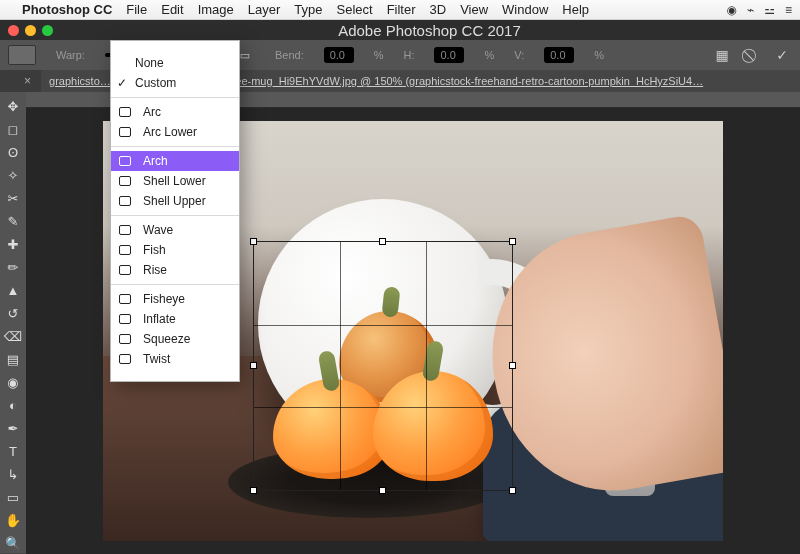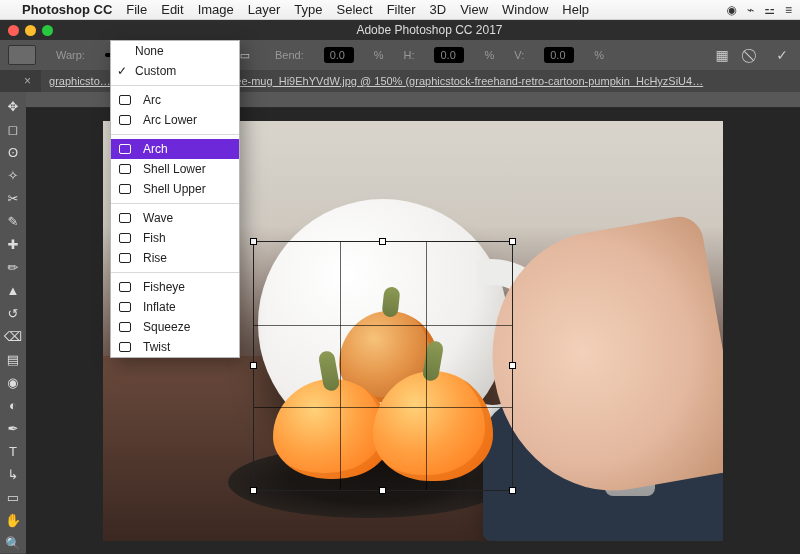--- a/index.html
+++ b/index.html
@@ -9,21 +9,21 @@
 .menubar { height: 20px; background: linear-gradient(#fbfbfb,#eeeeee); display: flex; align-items: center; padding: 0 8px; border-bottom: 1px solid #d0d0d0; font-size: 13px; gap: 14px; }
 .apple { font-size: 14px; }
 .menubar .app { font-weight: 600; }
 .menubar .right { margin-left: auto; display: flex; gap: 10px; font-size: 12px; color:#333; }
 
 
 .window { position: relative; background: #454545; height: 534px; }
 .titlebar { height: 20px; display: flex; align-items: center; padding-left: 8px; gap: 6px; background:#2d2d2d; }
 .dot { width: 11px; height: 11px; border-radius: 50%; }
 .dot.r{background:#ff5f57;} .dot.y{background:#ffbd2e;} .dot.g{background:#28c940;}
-.titlebar .title { flex: 1; text-align: center; color: #ddd; font-size: 12px; }
+.titlebar .title { flex: 1; text-align: center; color: #ddd; font-size: 15px; }
 
 
 .optbar { height: 30px; background: #535353; display: flex; align-items: center; color: #ccc; font-size: 11px; padding: 0 8px; gap: 20px; }
 .optbar .thumb { width:28px; height:20px; background:#6a6a6a; border:1px solid #333; border-radius:2px;}
 .optbar .field { background:#000000; padding:2px 6px; border-radius:3px; color:#888; min-width:30px; }
 .optbar .lbl { color:#999; }
 .optbar .rightctl { margin-left:auto; display:flex; gap:10px; align-items:center;}
 .ricon{ width:20px; height:20px; display:flex; align-items:center; justify-content:center; color:#ccc; font-size:14px;}
 
 
@@ -67,23 +67,23 @@
 .tbox.outer { left:150px; top:120px; width:260px; height:250px;}
 .tbox .h { position:absolute; width:7px; height:7px; background:#fff; border:1px solid #000;}
 .h.tl{left:-4px;top:-4px}.h.tm{left:calc(50% - 4px);top:-4px}.h.tr{right:-4px;top:-4px}
 .h.ml{left:-4px;top:calc(50% - 4px)}.h.mr{right:-4px;top:calc(50% - 4px)}
 .h.bl{left:-4px;bottom:-4px}.h.bm{left:calc(50% - 4px);bottom:-4px}.h.br{right:-4px;bottom:-4px}
 .tbox .g { position:absolute; background:rgba(0,0,0,.6);}
 .g.v1{left:33.3%;top:0;width:1px;height:100%}.g.v2{left:66.6%;top:0;width:1px;height:100%}
 .g.h1{top:33.3%;left:0;height:1px;width:100%}.g.h2{top:66.6%;left:0;height:1px;width:100%}
 
 
-.dropdown { position:absolute; left:110px; top:20px; width:130px; background:#fff; border:1px solid #b7b7b7; box-shadow: 4px 6px 18px rgba(0,0,0,.35); font-size:12px; padding:0 0; z-index:50; }
+.dropdown { position:absolute; left:110px; top:20px; width:130px; background:#fff; border:1px solid #b7b7b7; box-shadow: 4px 6px 18px rgba(0,0,0,.35); font-size:12px; padding:12px 0; z-index:50; }
 .dd-item { display:flex; align-items:center; gap:6px; padding:3px 10px 3px 24px; position:relative; color:#222;}
-.dd-item.sel { background:#6d28d9; color:#fff;}
+.dd-item.sel { background:#8b5cf6; color:#fff;}
 .dd-item .chk { position:absolute; left:6px; }
 .dd-sep { height:1px; background:#d9d9d9; margin:4px 0;}
 .dd-ico { width:12px; height:10px; border:1px solid currentColor; display:inline-block; border-radius:2px; margin-left:-14px; margin-right:4px; position:relative; left:-2px;}
 </style>
 </head>
 <body>
 
 <div class="menubar">
   <span class="apple"></span>
   <span class="app">Photoshop CC</span>

